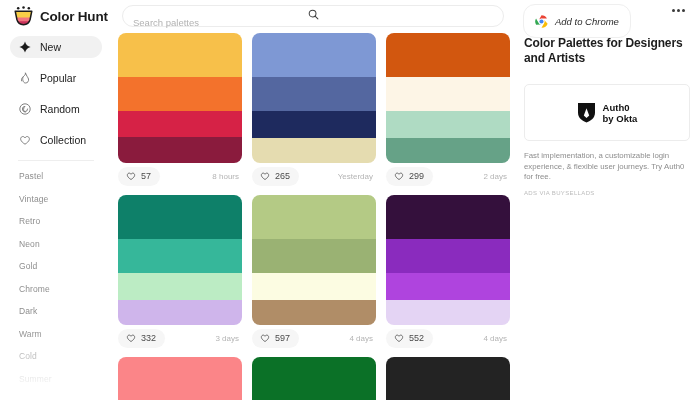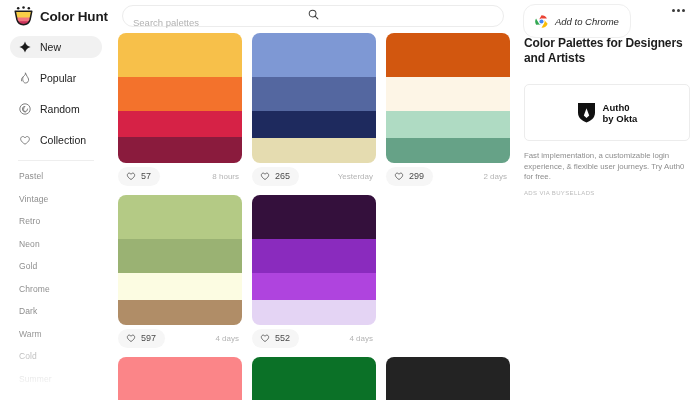--- a/index.html
+++ b/index.html
@@ -295,20 +295,37 @@
                 </svg></span>
               <span>299</span>
             </div>
             <div class="time">2 days</div>
           </div>
         </div>
       </div>
       <div class="row">
         <div class="card">
           <div class="swatches">
+            <div class="sw" style="background: rgb(14, 128, 105); height: 34%;"></div>
+            <div class="sw" style="background: rgb(54, 183, 154); height: 26%;"></div>
+            <div class="sw" style="background: rgb(188, 236, 196); height: 21%;"></div>
+            <div class="sw" style="background: rgb(207, 181, 235); height: 19%;"></div>
+          </div>
+          <div class="meta">
+            <div class="like">
+              <span class="heart"><svg viewBox="0 0 12 12" width="10" height="10">
+                  <path d="M6 10.2 C1.4 7.4 0.9 4.6 2.3 3.2 C3.6 1.9 5.3 2.6 6 3.9 C6.7 2.6 8.4 1.9 9.7 3.2 C11.1 4.6 10.6 7.4 6 10.2 Z" fill="none" stroke="#555" stroke-width="1" stroke-linejoin="round"></path>
+                </svg></span>
+              <span>332</span>
+            </div>
+            <div class="time">3 days</div>
+          </div>
+        </div>
+        <div class="card">
+          <div class="swatches">
             <div class="sw" style="background: rgb(180, 202, 133); height: 34%;"></div>
             <div class="sw" style="background: rgb(154, 178, 115); height: 26%;"></div>
             <div class="sw" style="background: rgb(252, 252, 226); height: 21%;"></div>
             <div class="sw" style="background: rgb(176, 141, 103); height: 19%;"></div>
           </div>
           <div class="meta">
             <div class="like">
               <span class="heart"><svg viewBox="0 0 12 12" width="10" height="10">
                   <path d="M6 10.2 C1.4 7.4 0.9 4.6 2.3 3.2 C3.6 1.9 5.3 2.6 6 3.9 C6.7 2.6 8.4 1.9 9.7 3.2 C11.1 4.6 10.6 7.4 6 10.2 Z" fill="none" stroke="#555" stroke-width="1" stroke-linejoin="round"></path>
                 </svg></span>

